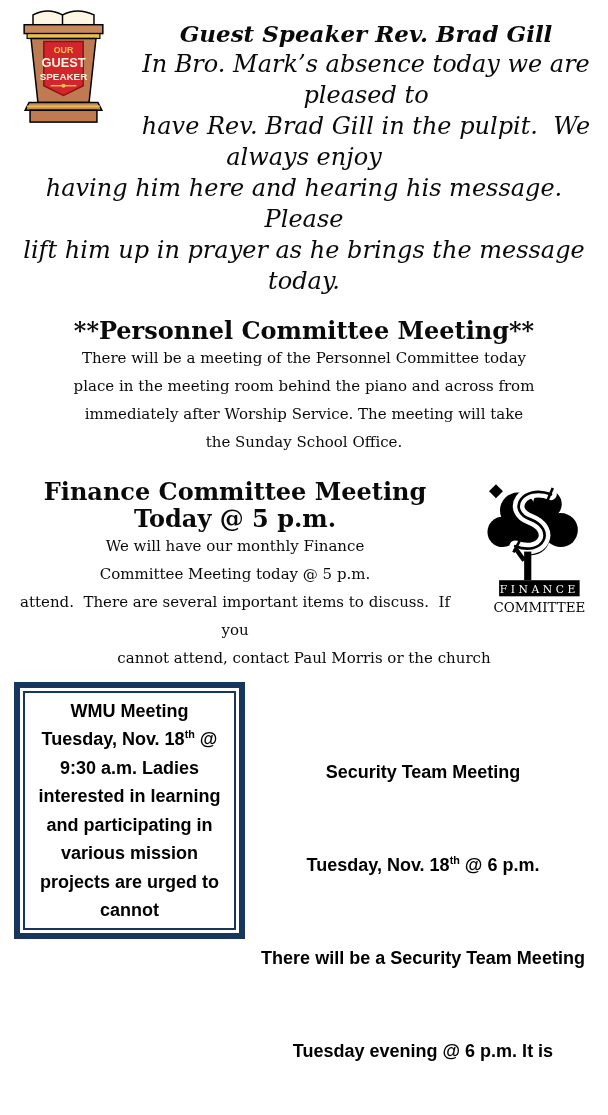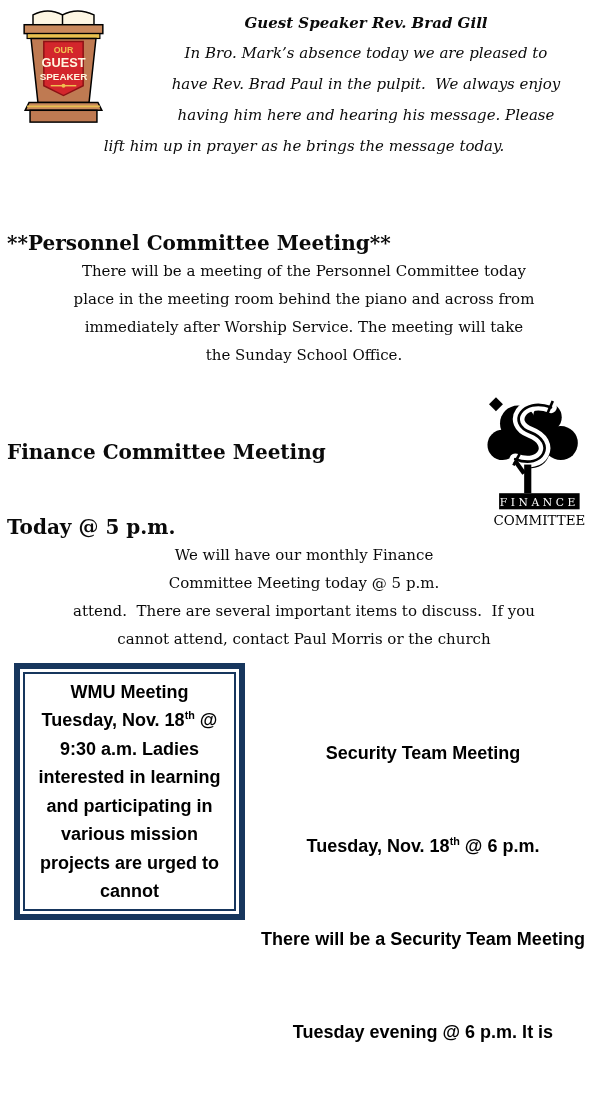--- a/index.html
+++ b/index.html
@@ -12,26 +12,26 @@
     font-family: "DejaVu Serif", serif;
     color: #0a0a0a;
     overflow: hidden;
   }
   section { display: flow-root; }
   sup { font-size: 60%; vertical-align: super; line-height: 0; }
 
   
   .guest { margin-bottom: 14px; }
   .podium-svg { float: left; width: 108px; height: 120px; margin: 0 14px 2px 2px; }
-  .guest-title { text-align: center; font-weight: bold; font-style: italic; font-size: 15px; line-height: 30px; }
-  .guest-line { text-align: center; font-style: italic; font-size: 15px; line-height: 31px; white-space: pre-wrap; }
+  .guest-title { text-align: center; font-weight: bold; font-style: italic; font-size: 23px; line-height: 30px; margin-top: 11px; }
+  .guest-line { text-align: center; font-style: italic; font-size: 24px; line-height: 31px; white-space: pre-wrap; }
 
   
   .personnel { margin: 20px 0 22px 0; }
-  .h-line { font-weight: bold; font-size: 20px; line-height: 27px; margin-top: 48px; }
+  .h-line { text-align: center; font-weight: bold; font-size: 24px; line-height: 27px; }
   .body-line { text-align: center; font-size: 15px; line-height: 28px; white-space: pre-wrap; }
 
   
   .finance { margin-bottom: 10px; }
   .finance-logo-svg { float: right; width: 130px; height: 136px; margin: 2px 2px 2px 6px; }
 
   
   .meet-row { display: flex; margin: 10px 0 0 7px; }
   .wmu-outer {
     flex: none; width: 231px; height: 257px; box-sizing: border-box;
@@ -68,21 +68,21 @@
       <text x="53" y="60" text-anchor="middle" font-family="Liberation Sans, sans-serif" font-weight="bold" font-size="13" fill="#fff7e0">GUEST</text>
       <text x="53" y="73" text-anchor="middle" font-family="Liberation Sans, sans-serif" font-weight="bold" font-size="10" fill="#fff7e0">SPEAKER</text>
       <line x1="40" y1="79" x2="66" y2="79" stroke="#f0c050" stroke-width="1.5"></line>
       <circle cx="53" cy="79" r="2" fill="#f0c050"></circle>
       <polygon points="18,96 88,96 92,104 14,104" fill="#c9895c" stroke="#000" stroke-width="1.5"></polygon>
       <rect x="19" y="104" width="68" height="12" fill="#bf7a52" stroke="#000" stroke-width="1.5"></rect>
       <line x1="16" y1="100" x2="90" y2="100" stroke="#e8c04f" stroke-width="2"></line>
     </svg>
     <div class="guest-title">Guest Speaker Rev. Brad Gill</div>
     <div class="guest-line">In Bro. Mark’s absence today we are pleased to</div>
-    <div class="guest-line">have Rev. Brad Paul in the pulpit.  We always enjoy</div>
+    <div class="guest-line">have Rev. Brad Gill in the pulpit.  We always enjoy</div>
     <div class="guest-line">having him here and hearing his message. Please</div>
     <div class="guest-line">lift him up in prayer as he brings the message today.</div>
   </section>
 
   <section class="personnel">
     <div class="h-line">**Personnel Committee Meeting**</div>
     <div class="body-line">There will be a meeting of the Personnel Committee today</div>
     <div class="body-line">place in the meeting room behind the piano and across from</div>
     <div class="body-line">immediately after Worship Service. The meeting will take</div>
     <div class="body-line">the Sunday School Office.</div>

